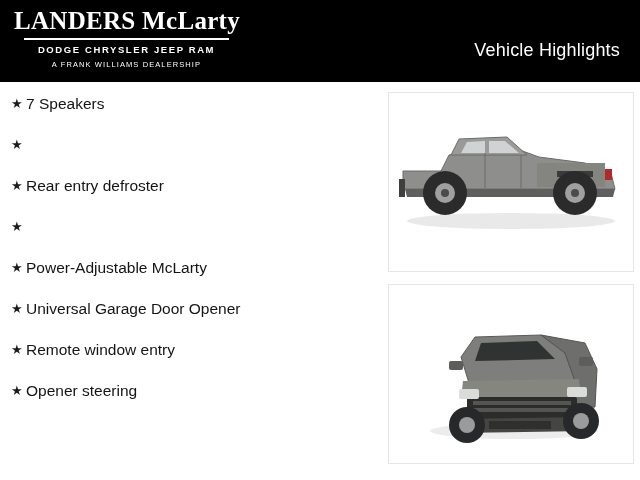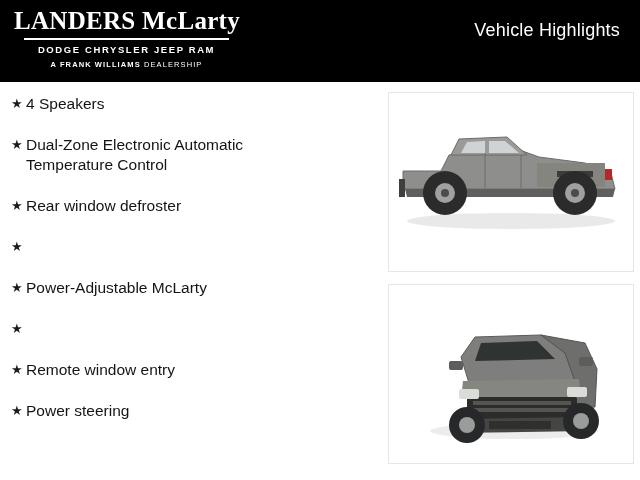--- a/index.html
+++ b/index.html
@@ -64,27 +64,27 @@
     white-space: nowrap;
   }
   .brand-sub2 {
     font-family: "Liberation Sans", sans-serif;
     font-size: 7.5px;
     letter-spacing: 1.1px;
     line-height: 12px;
     margin-top: 3px;
     white-space: nowrap;
   }
-  .brand-sub2 .light { font-weight: bold; }
+  .brand-sub2 .light { font-weight: normal; }
   .brand-sub2 .thin { font-weight: normal; text-align: right; }
 
   .header-title {
     position: absolute;
     right: 20px;
-    top: 20px;
+    top: 40px;
     color: #ffffff;
     font-size: 18px;
     letter-spacing: 0.2px;
   }
 
   
   .content {
     position: absolute;
     top: 82px;
     left: 0;
@@ -151,47 +151,47 @@
       </div>
     </div>
     <div class="header-title">Vehicle Highlights</div>
   </div>
 
   <div class="content">
 
     <div class="features">
       <div class="feature">
         <div class="bullet">★</div>
-        <div class="feature-text">4 Speakers</div>
-      </div>
-      <div class="feature">
-        <div class="bullet">★</div>
-        <div class="feature-text">Dual-Zone Electronic Automatic Temperature Control</div>
-      </div>
-      <div class="feature">
-        <div class="bullet">★</div>
-        <div class="feature-text">Rear window defroster</div>
+        <div class="feature-text">7 Speakers</div>
+      </div>
+      <div class="feature">
+        <div class="bullet">★</div>
+      </div>
+      <div class="feature">
+        <div class="bullet">★</div>
+        <div class="feature-text">Rear entry defroster</div>
       </div>
       <div class="feature">
         <div class="bullet">★</div>
       </div>
       <div class="feature">
         <div class="bullet">★</div>
         <div class="feature-text">Power-Adjustable McLarty</div>
       </div>
       <div class="feature">
         <div class="bullet">★</div>
+        <div class="feature-text">Universal Garage Door Opener</div>
       </div>
       <div class="feature">
         <div class="bullet">★</div>
         <div class="feature-text">Remote window entry</div>
       </div>
       <div class="feature">
         <div class="bullet">★</div>
-        <div class="feature-text">Power steering</div>
+        <div class="feature-text">Opener steering</div>
       </div>
     </div>
 
     <div class="photo photo-1">
       <svg width="244" height="178" viewBox="0 0 244 178">
         <rect x="0" y="0" width="244" height="178" fill="#ffffff"></rect>
 
         <ellipse cx="122" cy="128" rx="104" ry="8" fill="#e9e9e9"></ellipse>
 
         <path d="M14 96 L14 78 L52 78 L60 62 L96 56 L128 56 L150 64 L196 70 L222 80 L226 96 Z" fill="#8e8f8d" stroke="#6b6c6a" stroke-width="1"></path>

